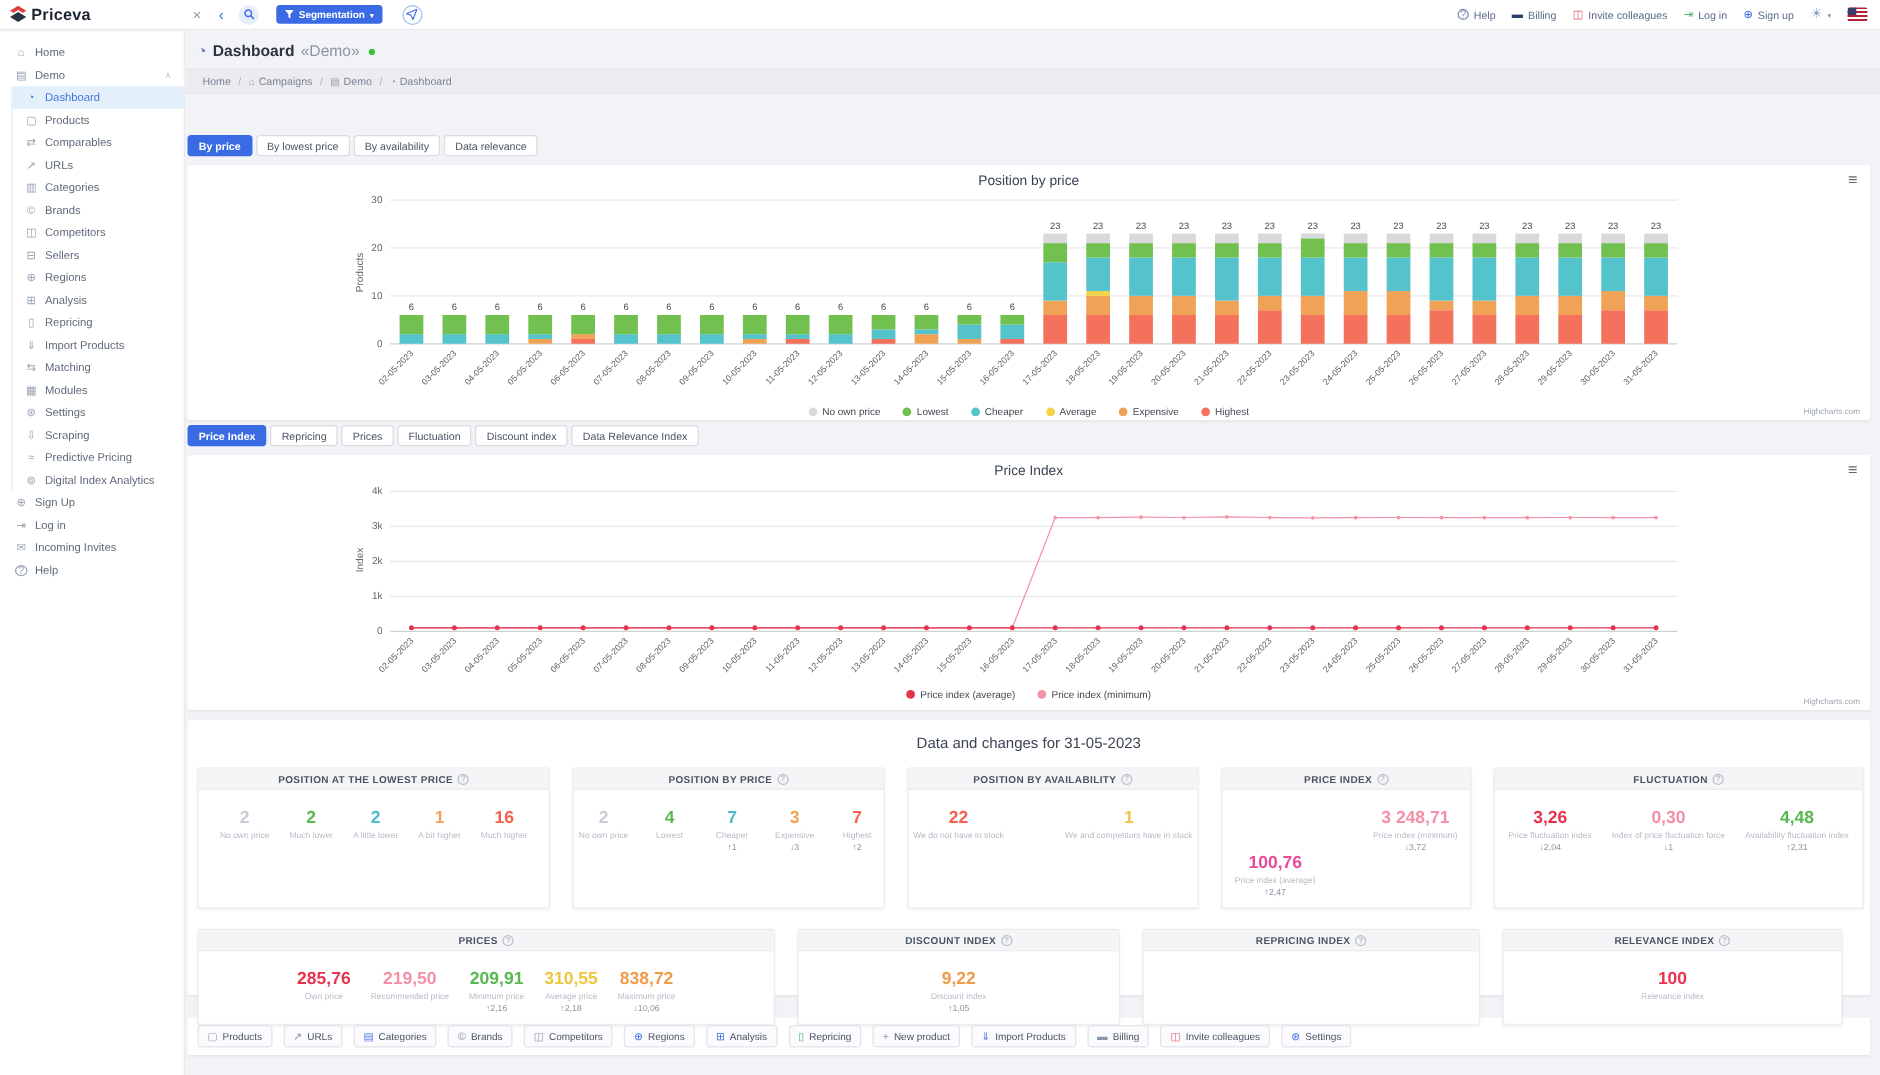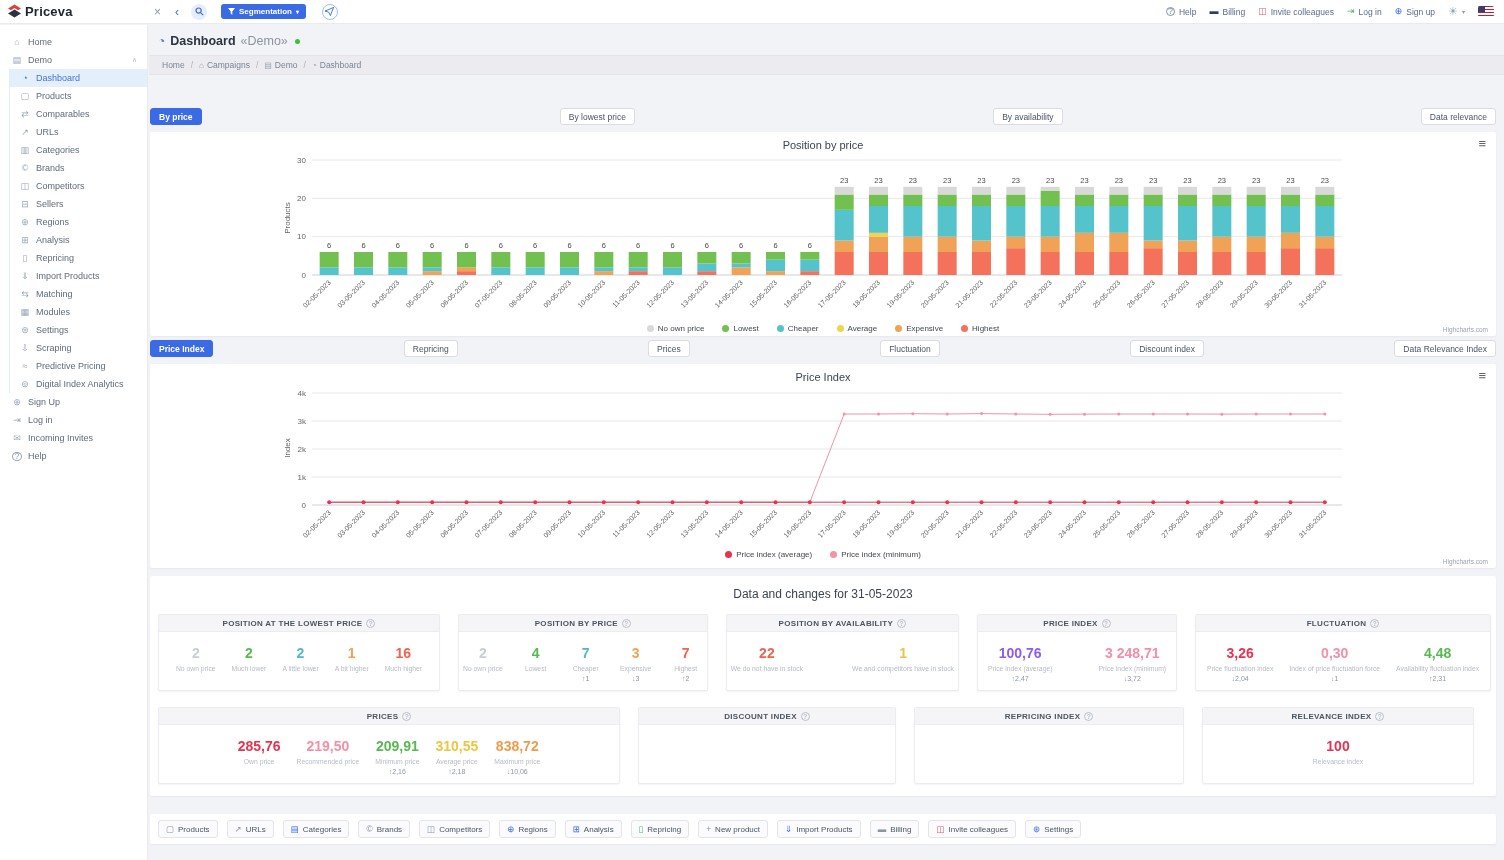--- a/index.html
+++ b/index.html
@@ -40,21 +40,21 @@
   .title-ico { color:#6076c8; font-size:12px; }
   .title-main { font-weight:bold; color:#2b3440; }
   .title-suffix { color:#8b94a1; }
   .gdot { width:5px; height:5px; border-radius:50%; background:#3cc13b; margin-left:2px; }
   .crumbbar { height:20px; background:#ececf0; border-top:1px solid #e3e4e9; border-bottom:1px solid #e3e4e9; display:flex; align-items:center; padding-left:13px; font-size:8.5px; color:#7a8494; gap:6px; margin-top:7px; }
   .crumb { display:flex; align-items:center; gap:3px; cursor:pointer; }
   .crumb .g { font-size:8px; color:#98a1ae; }
   .crumb-sep { color:#a9b0bc; }
 
   .content { padding:0 8px 0 1px; }
-  .tabs { display:flex; justify-content:space-between; gap:3px; }
+  .tabs { display:flex; justify-content:flex-start; gap:3px; }
   .tabs1 { margin-top:33px; }
   .tabs2 { margin-top:4px; }
   .tab { height:17px; padding:0 8px; font-size:8.5px; color:#4a5563; background:#fff; border:1px solid #d9dce1; border-radius:3px; display:flex; align-items:center; cursor:pointer; font-family:inherit; white-space:nowrap; }
   .tab.active { background:#3a6be4; border-color:#3a6be4; color:#fff; font-weight:bold; }
 
   .panel { background:#fff; border-radius:2px; box-shadow:0 1px 2px rgba(0,0,0,.05); position:relative; margin-top:7px; }
   .panel.chart1 { height:204px; }
   .panel.chart2 { height:204px; }
   .chart-head { text-align:center; padding-top:7px; font-size:11px; color:#3a4450; position:relative; height:22px; }
   .chart-menu { position:absolute; right:10px; top:5px; font-size:13px; color:#666; cursor:pointer; line-height:1; }
@@ -710,21 +710,21 @@
               </div>
             </div>
           </div>
           <div class="card" style="flex: 0 0 200px;">
             <div class="card-head">
               <span>PRICE INDEX</span>
               <span class="qcirc">?</span>
             </div>
             <div class="card-body" style="gap: 46px;">
               <div class="ci">
-                <div class="ci-val" style="color: #8b5cf6;">100,76</div>
+                <div class="ci-val" style="color: #ec4899; margin-top: 36px;">100,76</div>
                 <div class="ci-label">Price index (average)</div>
                 <div class="ci-delta">↑2,47</div>
               </div>
               <div class="ci">
                 <div class="ci-val" style="color: rgb(244, 143, 166);">3 248,71</div>
                 <div class="ci-label">Price index (minimum)</div>
                 <div class="ci-delta">↓3,72</div>
               </div>
             </div>
           </div>
@@ -782,20 +782,27 @@
                 <div class="ci-label">Maximum price</div>
                 <div class="ci-delta">↓10,06</div>
               </div>
             </div>
           </div>
           <div class="card" style="flex: 0 0 258px;">
             <div class="card-head">
               <span>DISCOUNT INDEX</span>
               <span class="qcirc">?</span>
             </div>
+            <div class="card-body" style="gap: 46px;">
+              <div class="ci">
+                <div class="ci-val" style="color: rgb(239, 156, 74);">9,22</div>
+                <div class="ci-label">Discount index</div>
+                <div class="ci-delta">↑1,05</div>
+              </div>
+            </div>
           </div>
           <div class="card" style="flex: 0 0 270px;">
             <div class="card-head">
               <span>REPRICING INDEX</span>
               <span class="qcirc">?</span>
             </div>
           </div>
           <div class="card" style="flex: 0 0 272px;">
             <div class="card-head">
               <span>RELEVANCE INDEX</span>

